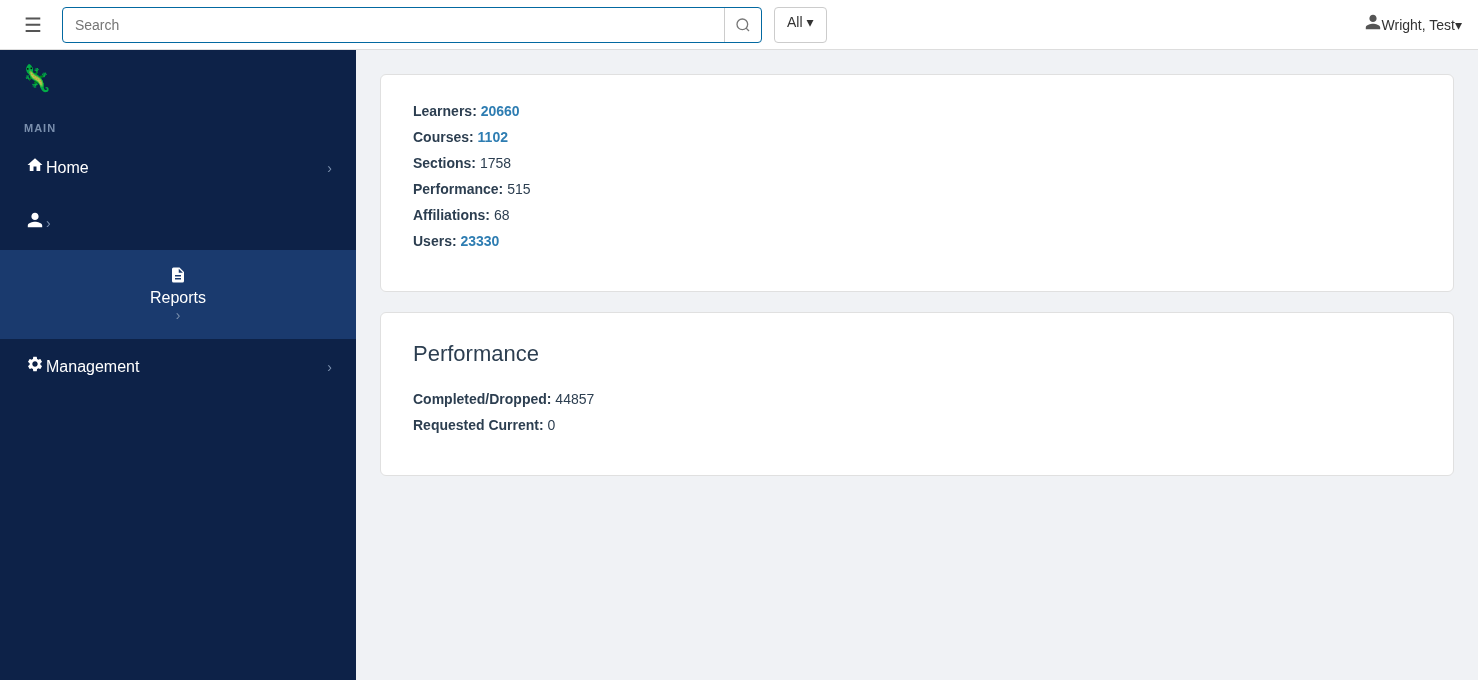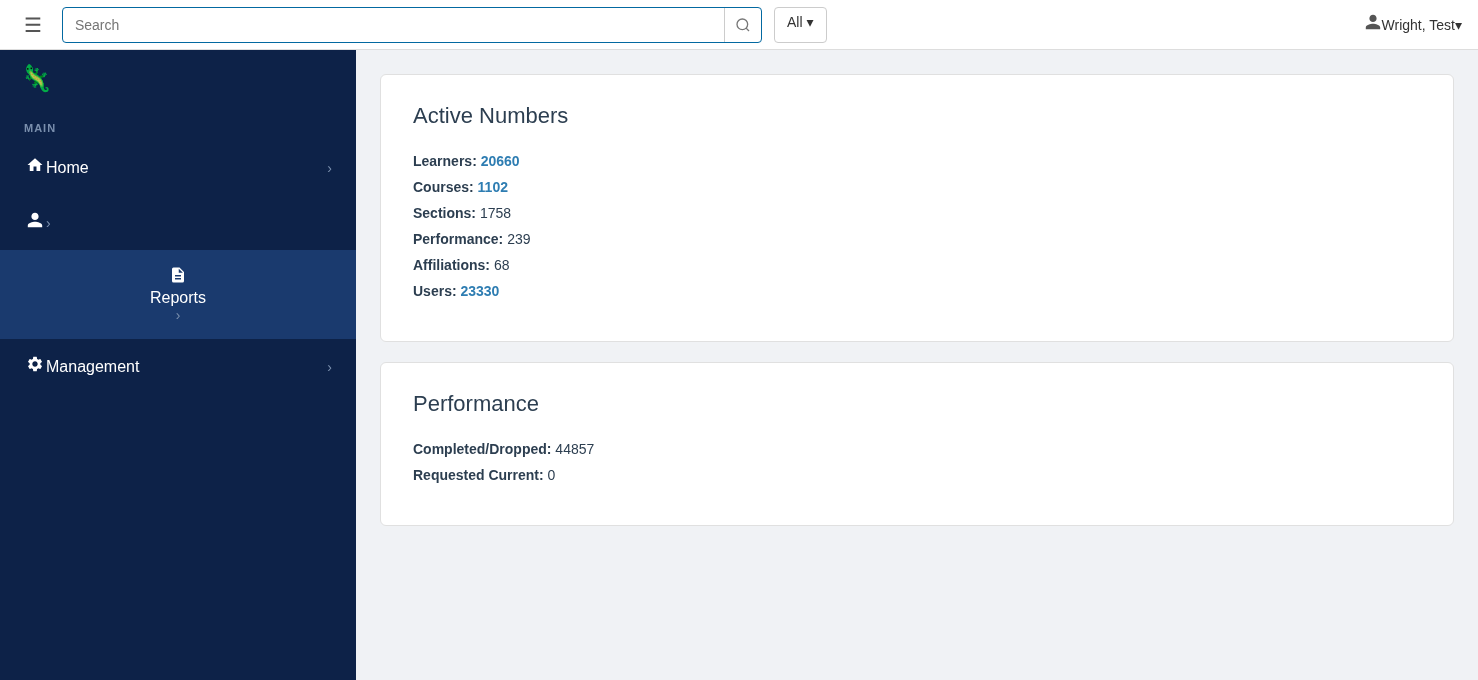--- a/index.html
+++ b/index.html
@@ -262,26 +262,25 @@
         </svg>
       </span>
       <span class="sidebar-item-label">Management</span>
       <span class="sidebar-item-arrow">›</span>
     </div>
   </nav>
 
   <main class="main-content">
 
     <div class="card">
-      <div class="card-title">Active Numbers</div>
       <div id="active-numbers-stats">
           <div class="stat-row"><strong>Learners: </strong><span class="stat-value">20660</span></div>
           <div class="stat-row"><strong>Courses: </strong><span class="stat-value">1102</span></div>
           <div class="stat-row"><strong>Sections: </strong><span class="stat-value-dark">1758</span></div>
-          <div class="stat-row"><strong>Performance: </strong><span class="stat-value-dark">239</span></div>
+          <div class="stat-row"><strong>Performance: </strong><span class="stat-value-dark">515</span></div>
           <div class="stat-row"><strong>Affiliations: </strong><span class="stat-value-dark">68</span></div>
           <div class="stat-row"><strong>Users: </strong><span class="stat-value">23330</span></div>
         </div>
     </div>
 
     <div class="card">
       <div class="card-title">Performance</div>
       <div id="performance-stats">
           <div class="stat-row"><strong>Completed/Dropped: </strong><span class="stat-value-dark">44857</span></div>
           <div class="stat-row"><strong>Requested Current: </strong><span class="stat-value-dark">0</span></div>

